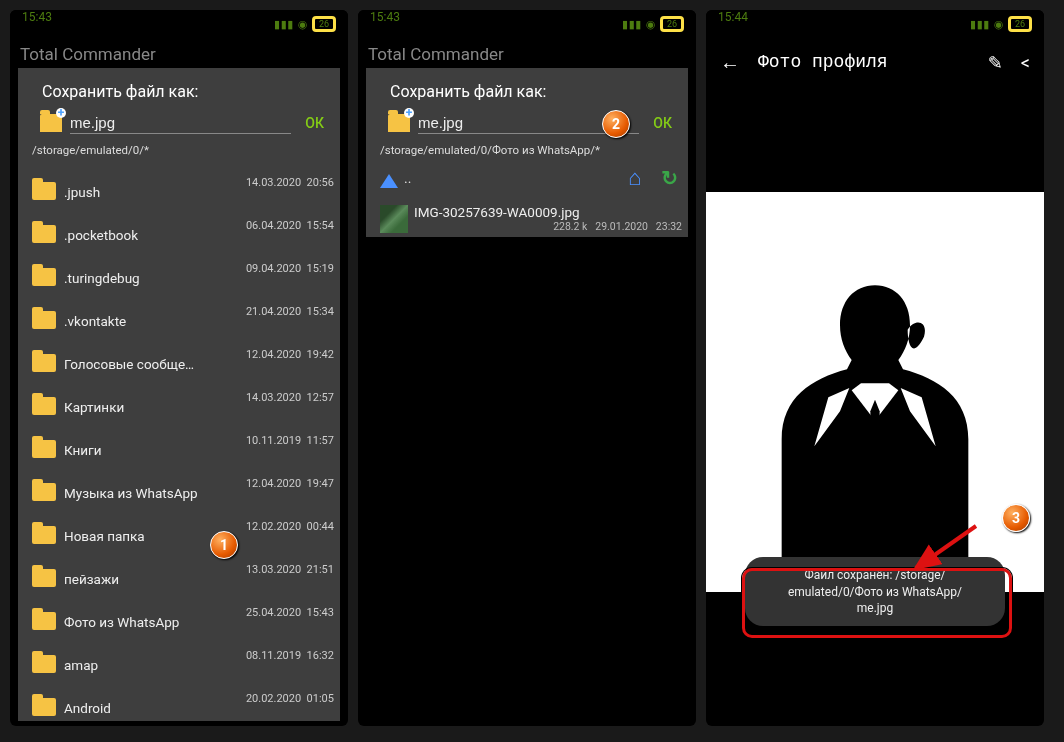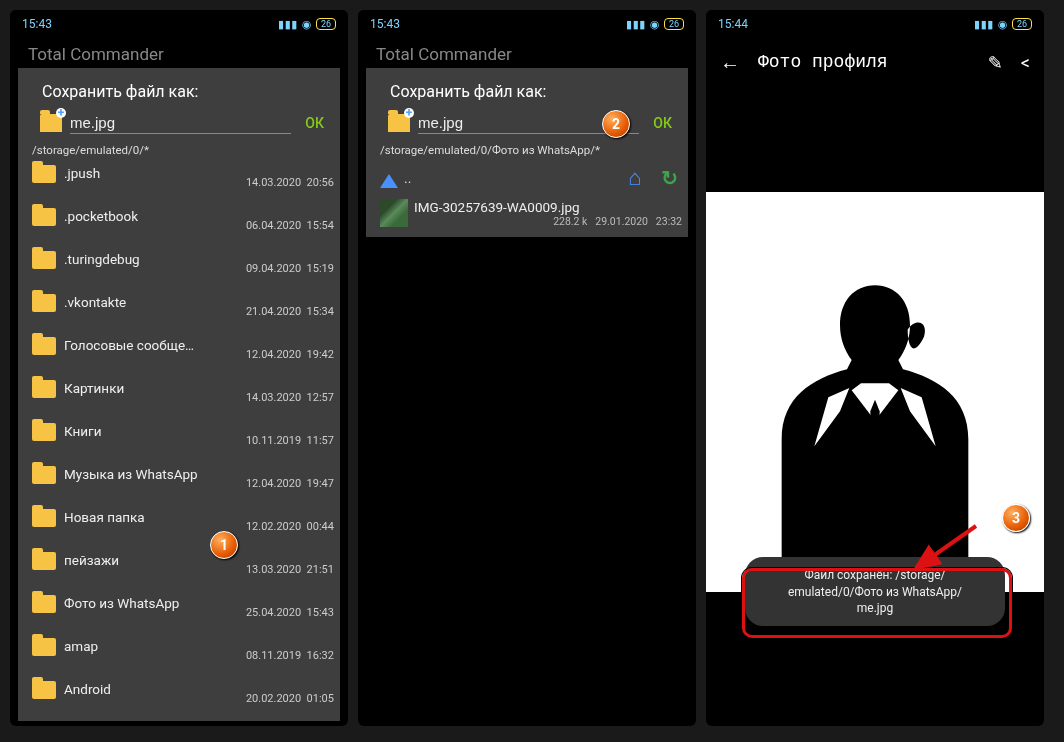--- a/index.html
+++ b/index.html
@@ -24,38 +24,36 @@
     width: 338px;
     height: 716px;
     background: #000;
     border-radius: 6px;
     position: relative;
     overflow: hidden;
   }
   .status-bar {
     height: 28px;
     background: #000;
-    color: #7dd3fc;
+    color: #4d7c0f;
     display: flex;
     justify-content: space-between;
-    align-items: center;
     padding: 0 12px;
     font-size: 12px;
     position: relative;
     z-index: 10;
   }
   .status-right { display: flex; align-items: center; gap: 4px; }
   .status-icons { font-size: 11px; letter-spacing: 0.5px; }
-  .battery-box { border: 1px solid #fde047; border-radius: 4px; padding: 0 4px; font-size: 9px; }
+  .battery-box { border: 3px solid #fde047; border-radius: 4px; padding: 0 4px; font-size: 9px; }
   .tc-title {
     color: #888;
     font-size: 17px;
     padding: 6px 10px 0 10px;
     background: #000;
-    margin-left: 8px;
   }
   .dialog {
     background: #3e3e3e;
     margin: 4px 8px 12px 8px;
     padding: 10px 0 0 12px;
     color: #ddd;
     position: relative;
     z-index: 5;
   }
   .dialog-title {
@@ -118,21 +116,21 @@
     font-size: 11.5px;
     color: #ddd;
     padding: 2px 10px 4px 2px;
   }
   .file-list {
     height: 560px;
     overflow: hidden;
   }
   .file-row {
     display: flex;
-    align-items: flex-start;
+    align-items: flex-end;
     padding: 4px 6px 4px 2px;
     min-height: 34px;
     color: #eee;
   }
   .folder-icon {
     width: 24px; height: 18px;
     background: #f6c344;
     border-radius: 0 2px 2px 2px;
     position: relative;
     flex-shrink: 0;

